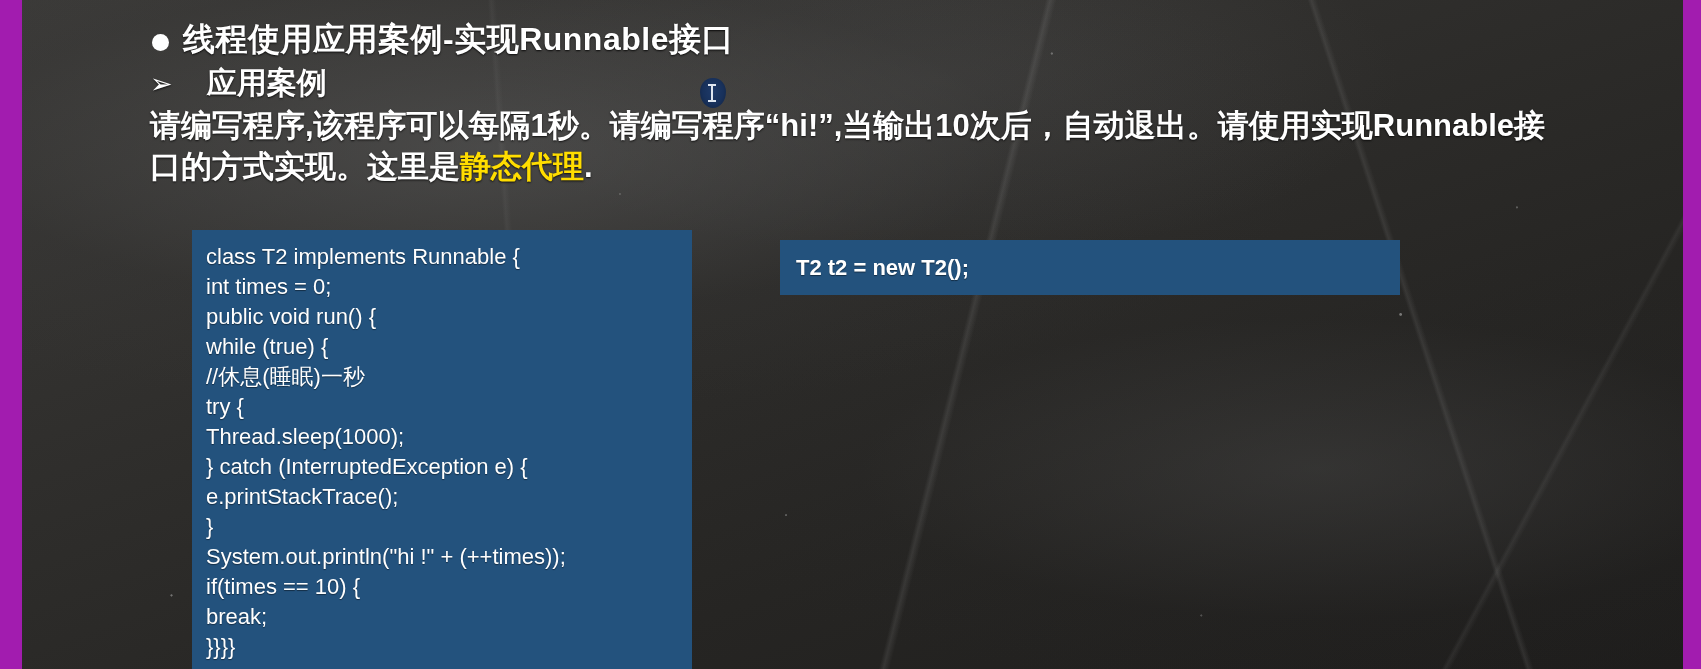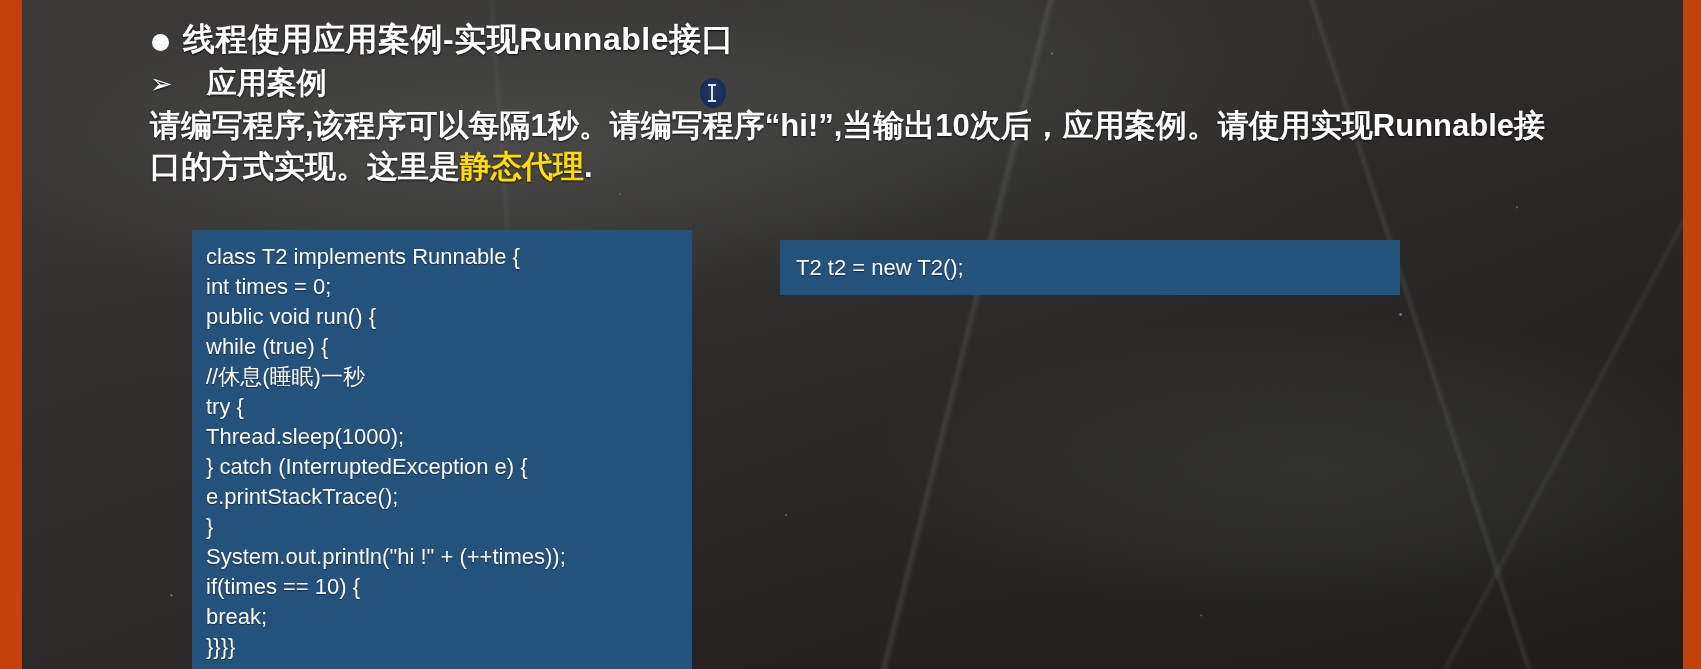--- a/index.html
+++ b/index.html
@@ -12,21 +12,21 @@
     height: 669px;
     overflow: hidden;
     font-family: "Liberation Sans", "DejaVu Sans", sans-serif;
   }
 
   
   #viewer {
     position: relative;
     width: 1701px;
     height: 669px;
-    background: #c2410c;
+    background: #a21caf;
     box-sizing: border-box;
   }
 
   
   #slide {
     position: absolute;
     left: 22px;
     top: 0px;
     width: 1661px;
     height: 669px;
@@ -220,25 +220,25 @@
       <div id="title-row">
         <span class="bullet-dot"></span>
         <span id="title-text">线程使用应用案例-实现Runnable接口</span>
       </div>
 
       <div id="subtitle-row">
         <span class="bullet-arrow">➢</span>
         <span id="subtitle-text">应用案例</span>
       </div>
 
-      <div id="body-para"><span>请编写程序,该程序可以每隔1秒。请编写程序</span><span>“hi!”</span><span>,当输出10次后，应用案例。请</span><span>使用实现Runnable接口的方式实现。这里是</span><span class="hl">静态代理</span><span>.</span></div>
+      <div id="body-para"><span>请编写程序,该程序可以每隔1秒。请编写程序</span><span>“hi!”</span><span>,当输出10次后，自动退出。请</span><span>使用实现Runnable接口的方式实现。这里是</span><span class="hl">静态代理</span><span>.</span></div>
 
       <div class="code-block" id="code-left" style="background: rgb(35, 82, 125);"><span class="code-line">class T2 implements Runnable {</span><span class="code-line">int times = 0;</span><span class="code-line">public void run() {</span><span class="code-line">while (true) {</span><span class="code-line">//休息(睡眠)一秒</span><span class="code-line">try {</span><span class="code-line">Thread.sleep(1000);</span><span class="code-line">} catch (InterruptedException e) {</span><span class="code-line">e.printStackTrace();</span><span class="code-line">}</span><span class="code-line">System.out.println("hi !" + (++times));</span><span class="code-line">if(times == 10) {</span><span class="code-line">break;</span><span class="code-line">}}}}</span></div>
 
-      <div class="code-block" id="code-right" style="background: rgb(35, 82, 125);"><span class="code-line">T2 t2 = new T2();</span></div>
+      <div class="code-block" id="code-right" style="background: rgb(35, 82, 125); font-weight: bold;"><span class="code-line">T2 t2 = new T2();</span></div>
 
     </div>
 
     <div id="text-cursor" style="left: 678px; top: 78px;">
       <span class="halo"></span>
       <span class="ibeam"></span>
     </div>
 
   </div>
 </div>

